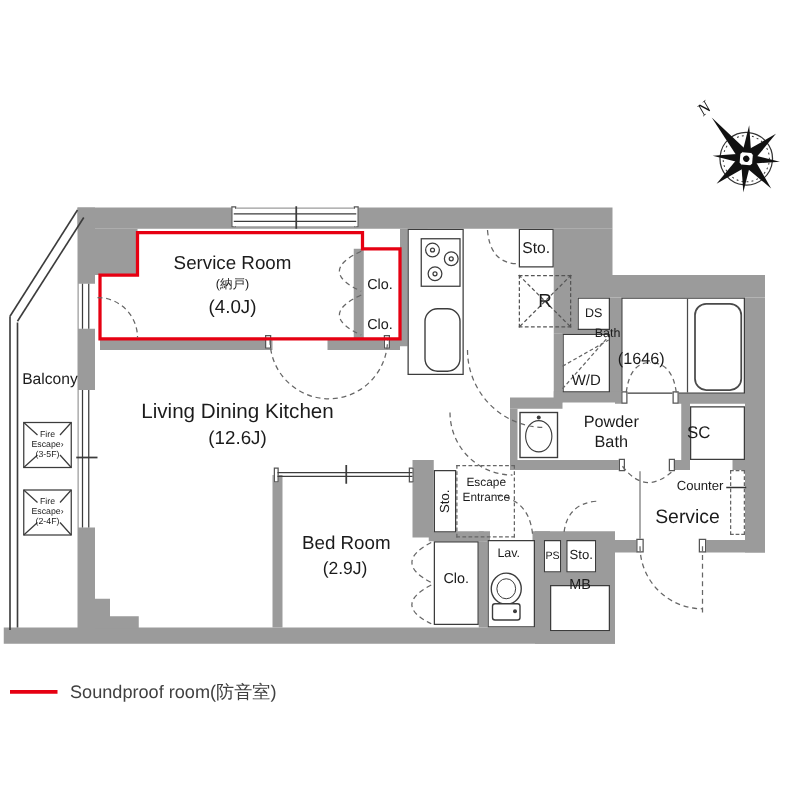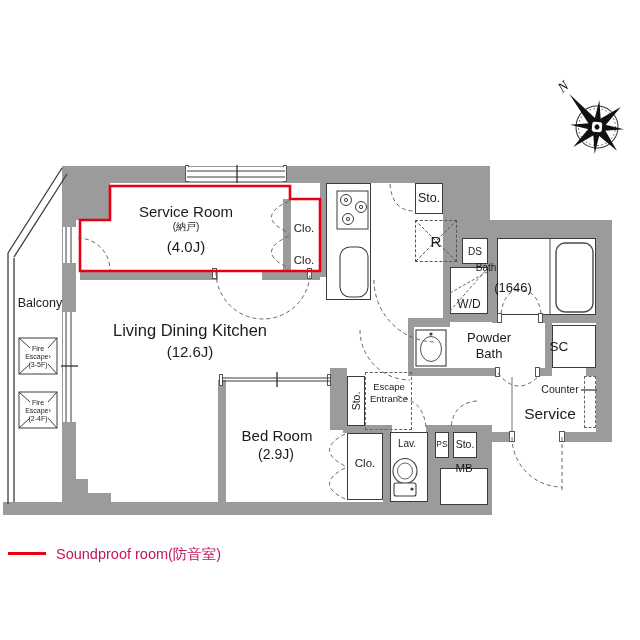--- a/index.html
+++ b/index.html
@@ -5,21 +5,21 @@
   html,body{margin:0;padding:0;background:#fff;}
   #canvas{position:relative;width:640px;height:640px;background:#fff;overflow:hidden;
           font-family:"Liberation Sans",sans-serif;}
   .wall{position:absolute;background:#9b9b9b;z-index:1;}
   .box{position:absolute;background:#fff;border:1px solid #3c3c3c;z-index:2;box-sizing:border-box;}
   .dashedbox{position:absolute;border:1px dashed #666;z-index:3;box-sizing:border-box;background:transparent;}
   .jamb{position:absolute;background:#fff;border:1px solid #555;z-index:4;box-sizing:border-box;}
   svg.layer{position:absolute;left:0;top:0;z-index:5;pointer-events:none;}
   .lbl{position:absolute;transform:translate(-50%,-50%);white-space:nowrap;color:#1b1b1b;z-index:6;}
   .lbl.rot{transform:translate(-50%,-50%) rotate(-90deg);}
-  .lbl-left{position:absolute;transform:translate(0,-50%);white-space:nowrap;color:#be185d;z-index:6;}
+  .lbl-left{position:absolute;transform:translate(0,-50%);white-space:nowrap;color:#404040;z-index:6;}
   .redline{position:absolute;background:#e60012;z-index:6;}
 </style>
 </head>
 <body>
 
 <div id="canvas">
 
   <div class="wall" style="left:62px;top:166px;width:428px;height:17px"></div>
   <div class="wall" style="left:62px;top:166px;width:14px;height:344px"></div>
   <div class="wall" style="left:3px;top:502px;width:489px;height:13px"></div>

